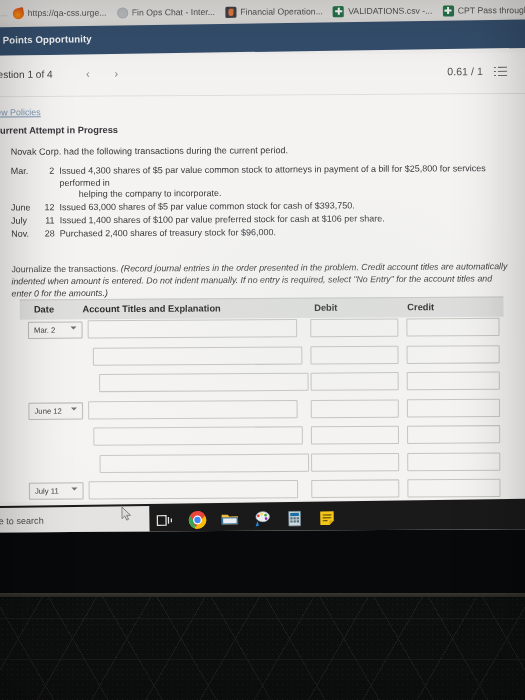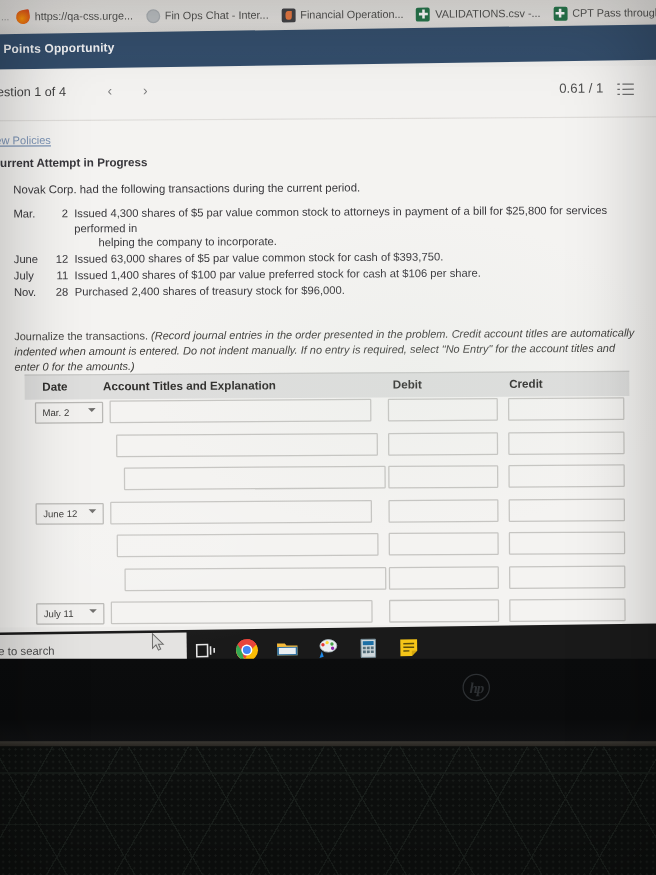--- a/index.html
+++ b/index.html
@@ -615,23 +615,20 @@
             <rect x="5.5" y="12" width="5" height="1.2" fill="#5d4d0a"></rect>
           </svg>
         </div>
 
       </div>
     </div>
 
     <div id="glare"></div>
   </div>
 
-  <div id="bezel">
-    <div id="hp-logo">hp</div>
-  </div>
   <div id="laptop-edge"></div>
   <div id="speaker-grille">
     <div id="grille-tri"></div>
     <div id="grille-dots"></div>
   </div>
 
   <div id="vignette"></div>
 </div>
 
 </body></html>

